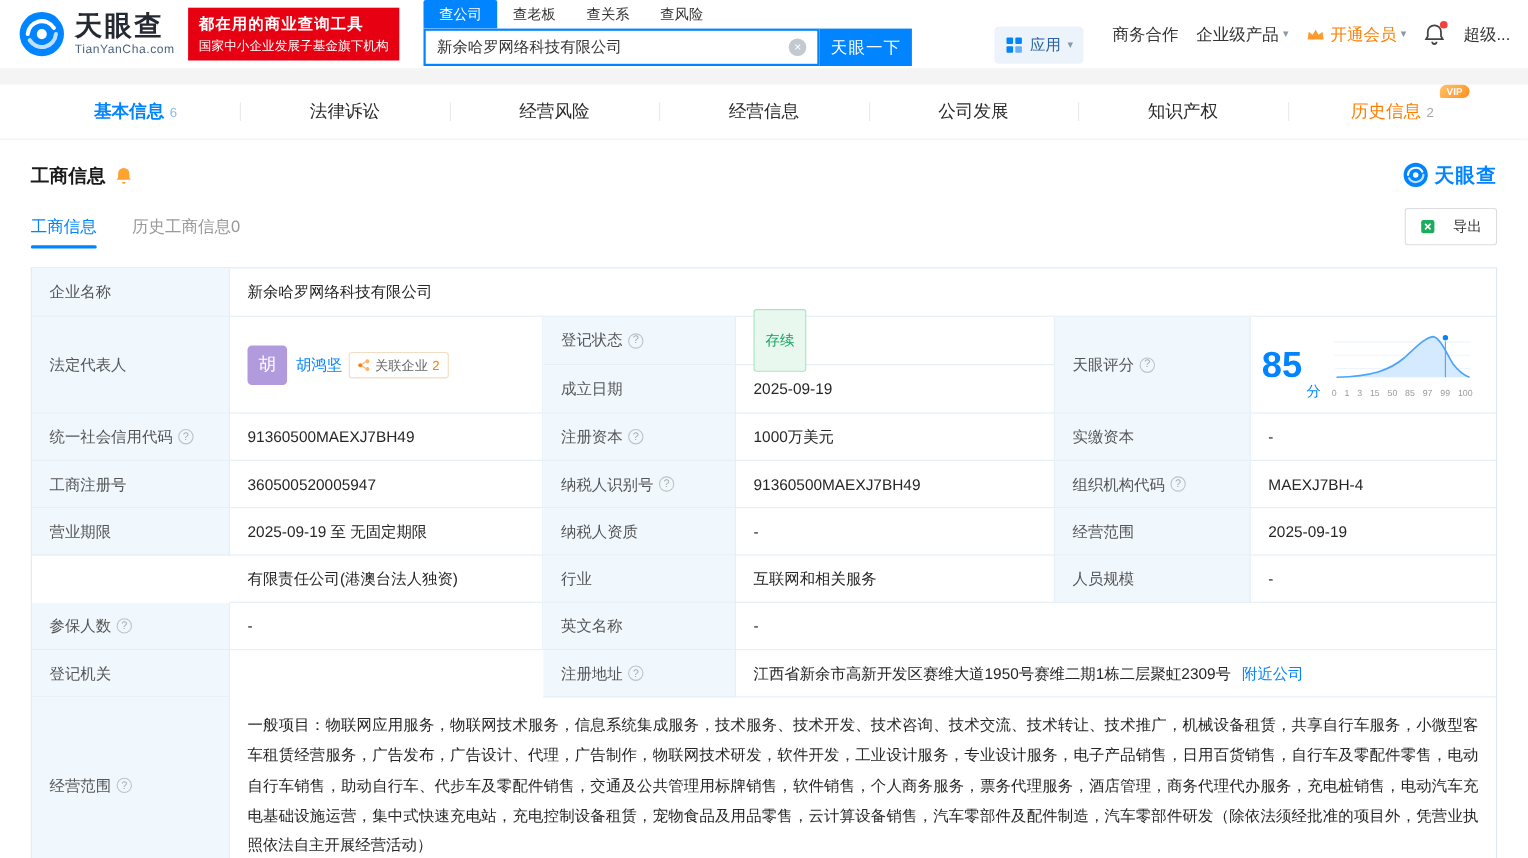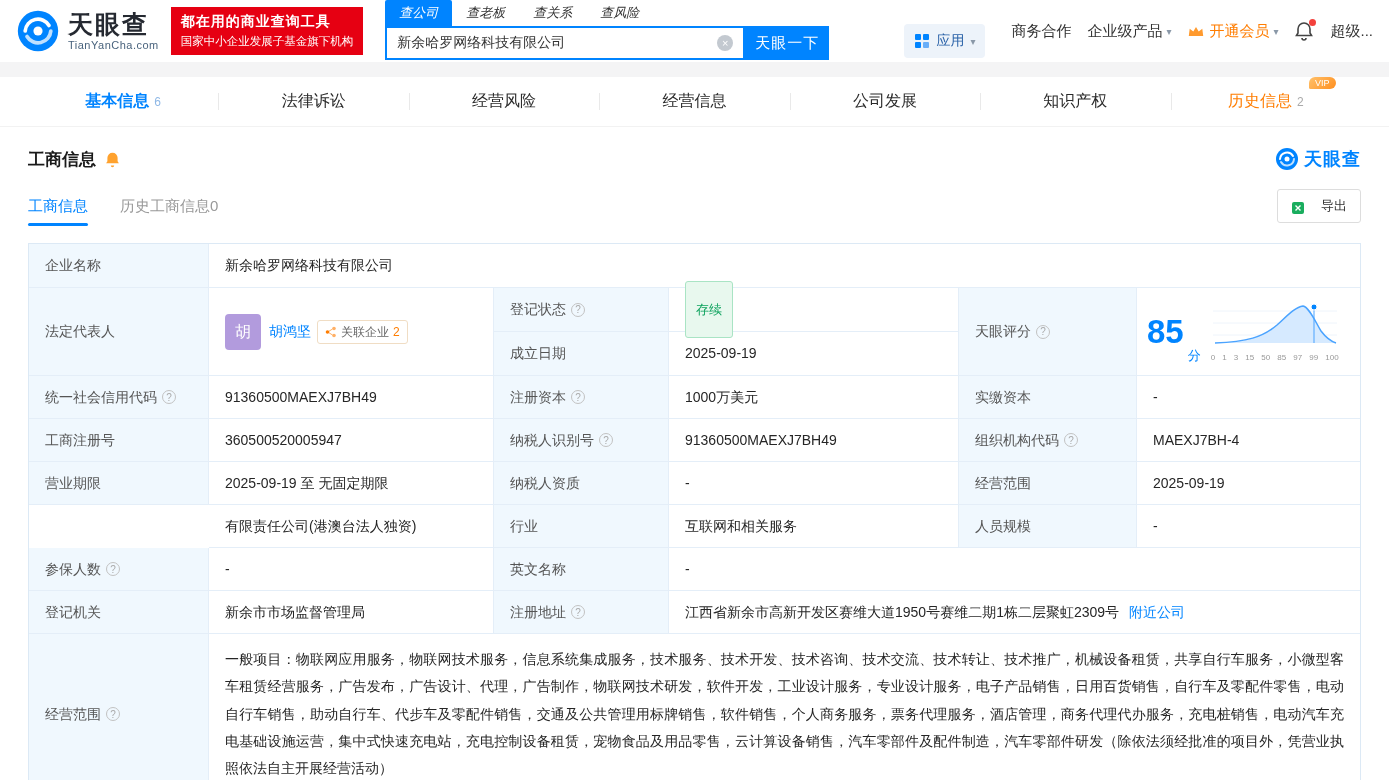--- a/index.html
+++ b/index.html
@@ -11,21 +11,21 @@
   
   .header { height: 62px; display: flex; align-items: center; padding: 0 16px; background: #fff; }
   .logo { display: flex; align-items: center; gap: 8px; cursor: pointer; }
   .logo-cn { font-size: 25px; font-weight: bold; color: #252931; letter-spacing: 2px; line-height: 1.1; }
   .logo-en { font-size: 11px; color: #49637d; letter-spacing: .5px; }
   .slogan { background: #e60012; color: #fff; margin-left: 12px; padding: 6px 10px; }
   .slogan-l1 { font-size: 14px; font-weight: bold; letter-spacing: 1px; }
   .slogan-l2 { font-size: 11.5px; margin-top: 3px; }
   .search-wrap { margin-left: 22px; }
   .search-tabs { display: flex; align-items: flex-end; height: 24px; }
-  .search-tab { font-size: 13px; color: #333; padding: 4px 14px; cursor: pointer; font-style: italic; }
+  .search-tab { font-size: 13px; color: #333; padding: 4px 14px; cursor: pointer; }
   .search-tab.active { background: #0084ff; color: #fff; border-radius: 2px 2px 0 0; }
   .search-bar { display: flex; height: 34px; }
   .search-box { width: 360px; border: 2px solid #0084ff; display: flex; align-items: center; padding: 0 10px; background: #fff; }
   .search-box input { border: none; outline: none; flex: 1; font-size: 14px; color: #333; font-family: inherit; }
   .clear-icon { width: 16px; height: 16px; border-radius: 50%; background: #c3c9d0; color: #fff; font-size: 11px;
     display: flex; align-items: center; justify-content: center; cursor: pointer; flex: none; }
   .search-btn { width: 84px; background: #0084ff; color: #fff; font-size: 15px; letter-spacing: 1px; border: none;
     display: flex; align-items: center; justify-content: center; cursor: pointer; font-family: Liberation Mono, monospace; }
   .apps { margin-left: auto; background: #edf3fa; border-radius: 4px; height: 34px; padding: 0 10px;
     display: flex; align-items: center; gap: 6px; font-size: 14px; color: #2a62a8; cursor: pointer; margin-top: 20px; }
@@ -40,34 +40,34 @@
   .tabbar { height: 50px; display: flex; padding: 0 28px; border-bottom: 1px solid #f2f2f2; background: #fff; }
   .tab { flex: 1; display: flex; align-items: center; justify-content: center; font-size: 16px; color: #2a2a2a;
     position: relative; cursor: pointer; }
   .tab + .tab::before { content: ''; position: absolute; left: 0; top: 16px; bottom: 16px; width: 1px; background: #e9e9e9; }
   .tab.active { color: #0084ff; font-weight: bold; }
   .tab.history { color: #ff7d00; }
   .count { margin-left: 5px; font-size: 12px; color: #8fb8e6; font-weight: normal; }
   .count.gray { color: #aaa; }
   .tab-inner { position: relative; display: inline-flex; align-items: center; }
   .vip-badge { position: absolute; top: -14px; right: -32px; background: linear-gradient(135deg,#ffc16b,#ff8f1f);
-    color: #fff; font-size: 9px; font-weight: normal; padding: 1px 6px; border-radius: 8px 8px 8px 2px; }
+    color: #fff; font-size: 9px; font-weight: bold; padding: 1px 6px; border-radius: 8px 8px 8px 2px; }
   
   .section-head { display: flex; align-items: center; justify-content: space-between; padding: 20px 28px 0; }
   .section-title-wrap { display: flex; align-items: center; gap: 8px; }
   .section-title { font-size: 17px; font-weight: bold; color: #1a1a1a; }
   .watermark { display: flex; align-items: center; gap: 5px; }
   .watermark-text { font-size: 18px; font-weight: bold; color: #0084ff; letter-spacing: 1px; }
   .subtab-row { display: flex; align-items: center; justify-content: space-between; padding: 18px 28px 12px; }
   .subtabs { display: flex; gap: 32px; }
   .subtab { font-size: 15px; color: #999; cursor: pointer; position: relative; }
   .subtab.active { color: #0084ff; }
   .subtab.active::after { content: ''; position: absolute; left: 0; right: 0; bottom: -10px; height: 3px;
     background: #0084ff; border-radius: 2px; }
-  .export-btn { display: flex; align-items: flex-end; gap: 16px; border: 1px solid #ddd; border-radius: 3px;
+  .export-btn { display: flex; align-items: center; gap: 16px; border: 1px solid #ddd; border-radius: 3px;
     padding: 7px 13px; font-size: 13px; color: #333; background: #fff; cursor: pointer; font-family: inherit; }
   
   .biz-table { margin: 8px 28px 0; border: 1px solid #dce9f5; display: grid;
     grid-template-columns: 180px 285px 175px 290px 178px 1fr;
     grid-template-rows: 44px 44px 44px 43px 43px 43px 43px 43px 43px auto; }
   .cell { border-right: 1px solid #e4eef8; border-bottom: 1px solid #e4eef8; padding: 6px 16px;
     display: flex; align-items: center; font-size: 14px; color: #262626; line-height: 1.5; }
   .cell.label { background: #f0f8fe; color: #555; gap: 5px; }
   .no-r { border-right: none; }
   .no-b { border-bottom: none; }
@@ -387,23 +387,20 @@
   <div class="cell label c3 r8">
     <span>英文名称</span>
   </div>
   <div class="cell sp46 r8 no-r">
     <span>-</span>
   </div>
 
   <div class="cell label c1 r9">
     <span>登记机关</span>
   </div>
-  <div class="cell c2 r9">
-    <span>新余市市场监督管理局</span>
-  </div>
   <div class="cell label c3 r9">
     <span>注册地址</span>
     <span class="help">?</span>
   </div>
   <div class="cell sp46 r9 no-r">
     <span>江西省新余市高新开发区赛维大道1950号赛维二期1栋二层聚虹2309号</span>
     <span class="nearby-link">附近公司</span>
   </div>
 
   <div class="cell label c1 r10 no-b">

